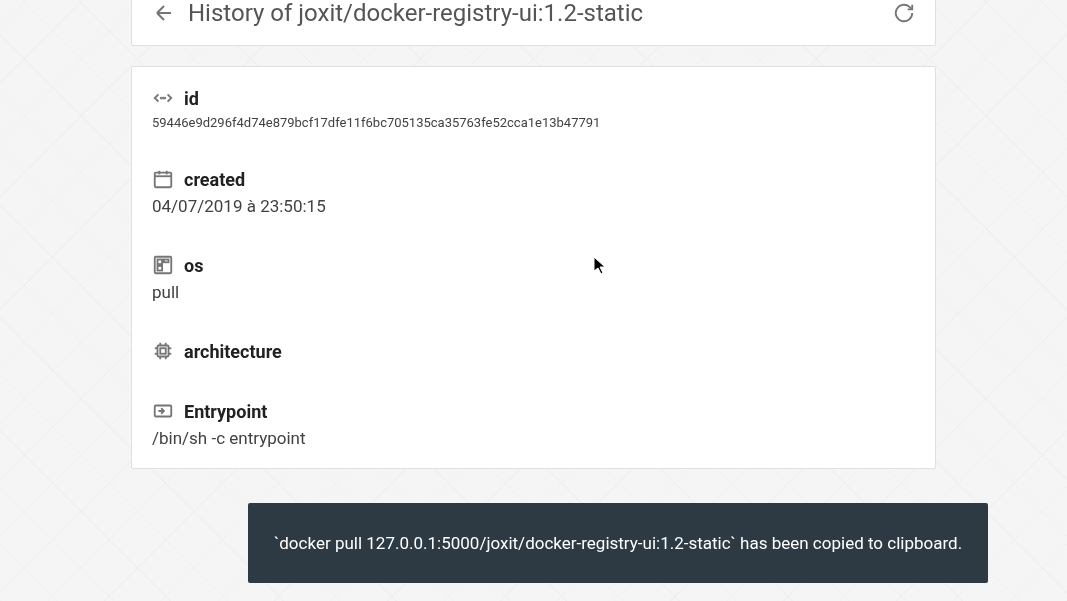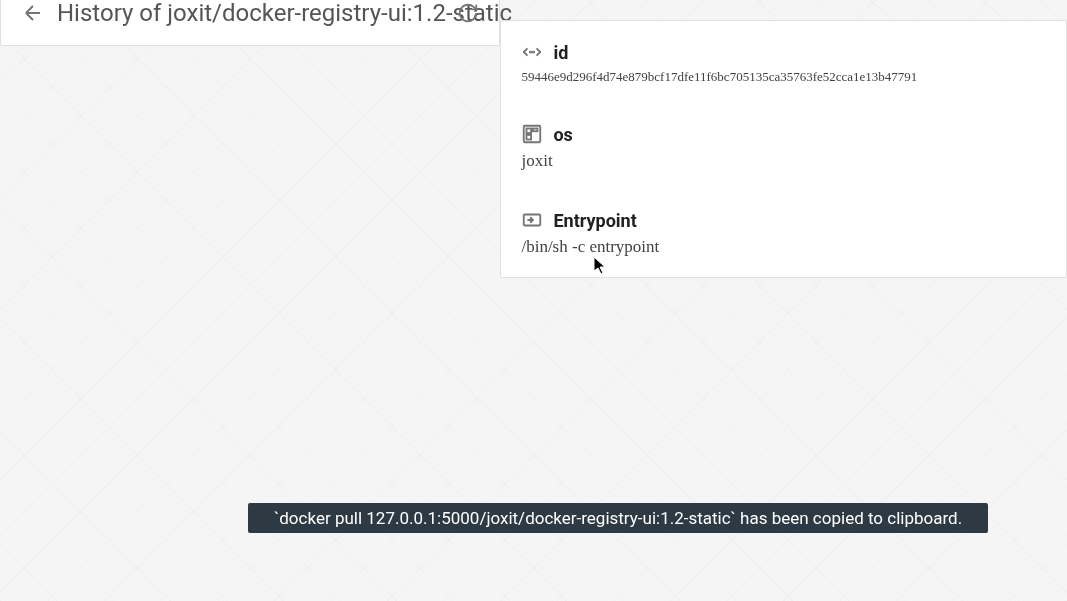--- a/index.html
+++ b/index.html
@@ -20,22 +20,22 @@
       inset: 0;
       background-image: 
         repeating-linear-gradient(45deg, rgba(0,0,0,0.02) 0px, rgba(0,0,0,0.02) 1px, transparent 1px, transparent 40px),
         repeating-linear-gradient(-45deg, rgba(0,0,0,0.02) 0px, rgba(0,0,0,0.02) 1px, transparent 1px, transparent 40px);
       pointer-events: none;
     }
     .container {
       position: relative;
       width: 100%;
       display: flex;
-      flex-direction: row;
-      align-items: flex-start;
+      flex-direction: column;
+      align-items: center;
     }
     .header-card {
       width: 805px;
       background: #fff;
       border: 1px solid #e0e0e0;
       border-radius: 2px;
       margin-top: -20px;
       padding: 18px 20px 18px 20px;
       display: flex;
       align-items: center;
@@ -53,21 +53,21 @@
       font-weight: 400;
       flex: 1;
     }
     .refresh-icon {
       color: #757575;
       width: 22px;
       height: 22px;
       margin-left: -440px;
     }
     .content-card {
-      width: 915px;
+      width: 805px;
       background: #fff;
       border: 1px solid #e0e0e0;
       border-radius: 2px;
       margin-top: 20px;
       padding: 20px;
     }
     .field {
       margin-bottom: 38px;
     }
     .field:last-child {
@@ -93,33 +93,32 @@
     }
     .field-label {
       font-weight: 700;
       font-size: 18px;
       color: #212121;
     }
     .field-value {
       font-size: 15px;
       color: #424242;
       word-break: break-all;
-      font-family: Liberation Serif, serif;
     }
     .field-value.small {
       font-size: 13px;
     }
     .field-value.normal {
       font-size: 17px;
     }
     .toast {
       position: absolute;
       background: #2d3a44;
       color: #fff;
-      padding: 5px 26px;
+      padding: 30px 26px;
       border-radius: 2px;
       font-size: 17px;
       left: 248px;
       top: 503px;
       white-space: nowrap;
     }
     .cursor {
       position: absolute;
       left: 594px;
       top: 257px;
@@ -159,37 +158,68 @@
             <circle cx="10" cy="12" r="0.5" fill="currentColor"></circle>
             <circle cx="12" cy="12" r="0.5" fill="currentColor"></circle>
             <circle cx="14" cy="12" r="0.5" fill="currentColor"></circle>
           </svg>
         </span>
         <span class="field-label">id</span>
       </div>
       <div class="field-value small">59446e9d296f4d74e879bcf17dfe11f6bc705135ca35763fe52cca1e13b47791</div>
     </div>
 
+    <div class="field">
+      <div class="field-header">
+        <span class="field-icon">
+          <svg viewBox="0 0 24 24" fill="none" stroke="currentColor" stroke-width="2">
+            <rect x="3" y="5" width="18" height="16" rx="1"></rect>
+            <line x1="3" y1="9" x2="21" y2="9"></line>
+            <line x1="8" y1="3" x2="8" y2="7"></line>
+            <line x1="16" y1="3" x2="16" y2="7"></line>
+          </svg>
+        </span>
+        <span class="field-label">created</span>
+      </div>
+      <div class="field-value normal">04/07/2019 à 23:50:15</div>
+    </div>
 
     <div class="field">
       <div class="field-header">
         <span class="field-icon">
           <svg viewBox="0 0 24 24" fill="none" stroke="currentColor" stroke-width="2">
             <rect x="3" y="3" width="18" height="18" rx="1"></rect>
             <rect x="6" y="6" width="5" height="5"></rect>
             <rect x="13" y="6" width="5" height="3"></rect>
             <rect x="6" y="13" width="5" height="5"></rect>
           </svg>
         </span>
         <span class="field-label">os</span>
       </div>
-      <div class="field-value normal">joxit</div>
-    </div>
-
-    <div class="field">
+      <div class="field-value normal">pull</div>
+    </div>
+
+    <div class="field">
+      <div class="field-header">
+        <span class="field-icon">
+          <svg viewBox="0 0 24 24" fill="none" stroke="currentColor" stroke-width="2">
+            <rect x="6" y="6" width="12" height="12" rx="1"></rect>
+            <rect x="9" y="9" width="6" height="6"></rect>
+            <line x1="9" y1="3" x2="9" y2="6"></line>
+            <line x1="15" y1="3" x2="15" y2="6"></line>
+            <line x1="9" y1="18" x2="9" y2="21"></line>
+            <line x1="15" y1="18" x2="15" y2="21"></line>
+            <line x1="3" y1="9" x2="6" y2="9"></line>
+            <line x1="3" y1="15" x2="6" y2="15"></line>
+            <line x1="18" y1="9" x2="21" y2="9"></line>
+            <line x1="18" y1="15" x2="21" y2="15"></line>
+          </svg>
+        </span>
+        <span class="field-label">architecture</span>
+      </div>
     </div>
 
     <div class="field">
     </div>
 
     <div class="field">
       <div class="field-header">
         <span class="field-icon">
           <svg viewBox="0 0 24 24" fill="none" stroke="currentColor" stroke-width="2">
             <rect x="3" y="6" width="18" height="12" rx="1"></rect>

